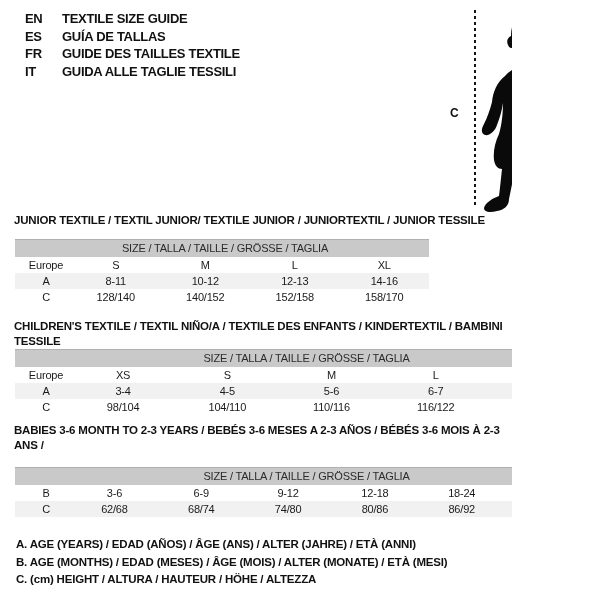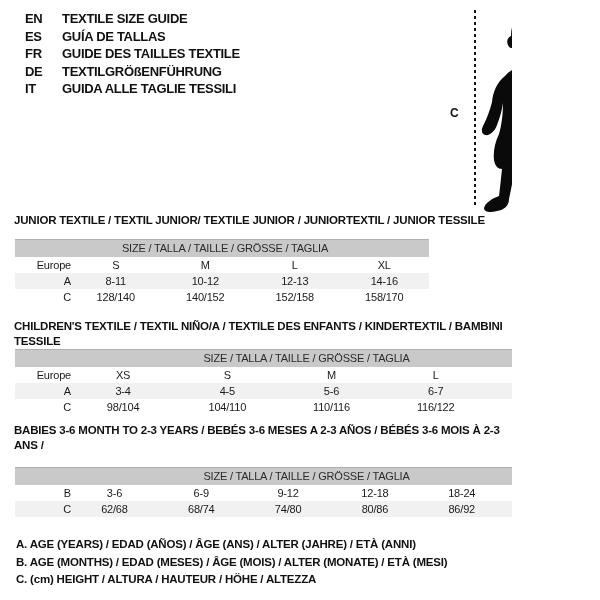--- a/index.html
+++ b/index.html
@@ -27,21 +27,21 @@
   
   table { position:absolute; left:15px; border-collapse:collapse; table-layout:fixed; font-size:11px; letter-spacing:-0.2px; }
   .size-table-1 { top:239px; width:414px; }
   .size-table-2 { top:349px; width:577px; }
   .size-table-3 { top:467px; width:577px; }
   th.bar {
     background:#c9c9c9; border-top:1px solid #b0b0b0; color:#2b2b2b;
     font-weight:normal; text-align:center; height:17px; padding:0 0 0 6px; font-size:11px;
   }
   td { height:16px; text-align:center; vertical-align:middle; color:#1a1a1a; }
-  td.rowlabel { text-align:right; padding-left:6px; }
+  td.rowlabel { text-align:center; padding-left:6px; }
   tr.shaded td { background:#f1f1f1; }
   col.lblcol { width:56px; }
   
   .legend { position:absolute; left:16px; top:536px; }
   .legend-line { font-size:11.5px; font-weight:bold; line-height:17.5px; letter-spacing:-0.2px; }
 </style>
 </head>
 <body>
 
 <div class="page">
@@ -51,24 +51,20 @@
       <span class="lang-code">EN</span>
       <span>TEXTILE SIZE GUIDE</span>
     </div>
     <div class="lang-row">
       <span class="lang-code">ES</span>
       <span>GUÍA DE TALLAS</span>
     </div>
     <div class="lang-row">
       <span class="lang-code">FR</span>
       <span>GUIDE DES TAILLES TEXTILE</span>
-    </div>
-    <div class="lang-row">
-      <span class="lang-code">DE</span>
-      <span>TEXTILGRÖßENFÜHRUNG</span>
     </div>
     <div class="lang-row">
       <span class="lang-code">IT</span>
       <span>GUIDA ALLE TAGLIE TESSILI</span>
     </div>
   </div>
 
   <div class="measure-line"></div>
   <div class="measure-label">C</div>
 

